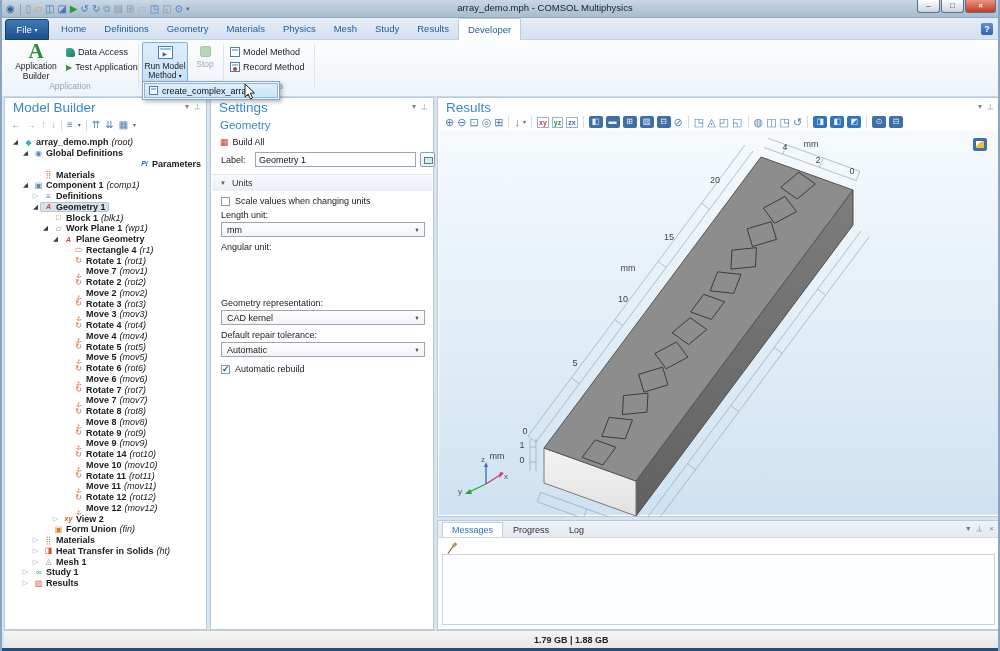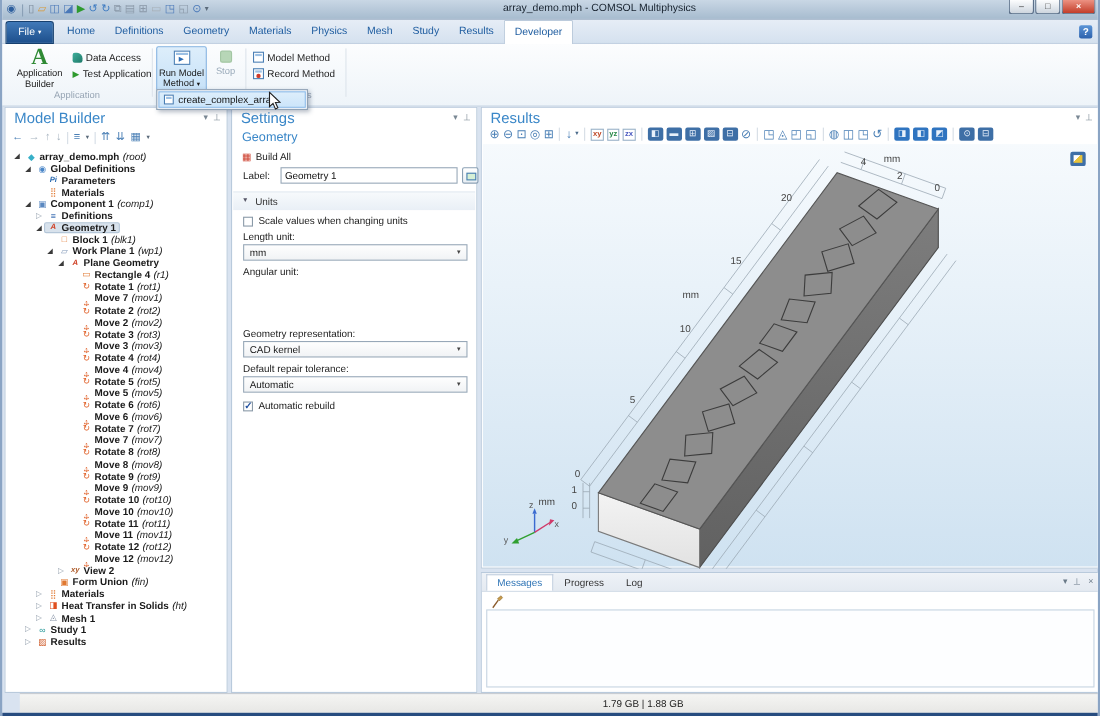--- a/index.html
+++ b/index.html
@@ -125,22 +125,22 @@
     background:linear-gradient(135deg,#fdfdfd 40%,#e8c33a 40%);}
   
   .mtabs{position:absolute;left:0;right:0;top:0;height:17px;display:flex;align-items:flex-end;
     padding-left:4px;background:linear-gradient(#eef2f7,#e4eaf1);border-bottom:1px solid #cdd8e4;}
   .mtab{font-size:9px;padding:2px 9px;color:#333;border:1px solid transparent;border-bottom:none;}
   .mtab.act{background:#fff;border-color:#c0cede;color:#2d73b5;}
   .mright{position:absolute;right:5px;top:3px;display:flex;gap:6px;color:#6a7a88;font-size:8px;align-items:center;}
   .mtool{position:absolute;left:8px;top:20px;}
   .marea{position:absolute;left:4px;right:4px;top:33px;bottom:4px;background:#fdfeff;border:1px solid #c6d4e2;}
   
-  .sbar{position:absolute;left:16px;right:0;top:630px;height:18px;
-    background:linear-gradient(#f5f5f3,#e7e7e5);border-top:1px solid #c9cdd2;font-size:9px;color:#222;}
+  .sbar{position:absolute;left:2px;right:0;top:630px;height:18px;
+    background:linear-gradient(#f5f5f3,#e7e7e5);border-top:1px solid #c9cdd2;font-size:9px;color:#222;font-weight:bold;}
   .sbar span{position:absolute;left:530px;top:4px;}
   .bedge{position:absolute;left:0;right:0;bottom:0;height:3px;background:#274c7f;}
   svg text{font-family:"Liberation Sans",sans-serif;}
 </style>
 </head>
 <body>
 
 <div class="window">
 
   <div class="titlebar">
@@ -263,21 +263,21 @@
             <span class="ttag">(root)</span>
           </span>
         </div>
         <div class="trow" style="padding-left: 14px;">
           <span class="texp">◢</span>
           <span class="twrap">
             <span class="tic" style="color: rgb(74, 134, 200);">◉</span>
             <span class="tlab">Global Definitions</span>
           </span>
         </div>
-        <div class="trow" style="padding-left: 24px;">
+        <div class="trow" style="padding-left: 24px; justify-content: flex-end;">
           <span class="texp"></span>
           <span class="twrap">
             <span class="tic" style="color: rgb(42, 106, 176); font-size: 7px; font-weight: bold; font-style: italic;">Pi</span>
             <span class="tlab">Parameters</span>
           </span>
         </div>
         <div class="trow" style="padding-left: 24px;">
           <span class="texp"></span>
           <span class="twrap">
             <span class="tic" style="color: rgb(224, 120, 48);">⣿</span>
@@ -505,21 +505,21 @@
               <span class="stk" style="color: rgb(224, 98, 42);">↕</span>
             </span>
             <span class="tlab">Move 9</span>
             <span class="ttag">(mov9)</span>
           </span>
         </div>
         <div class="trow" style="padding-left: 54px;">
           <span class="texp"></span>
           <span class="twrap">
             <span class="tic" style="color: rgb(224, 98, 42);">↻</span>
-            <span class="tlab">Rotate 10</span>
+            <span class="tlab">Rotate 14</span>
             <span class="ttag">(rot10)</span>
           </span>
         </div>
         <div class="trow" style="padding-left: 54px;">
           <span class="texp"></span>
           <span class="twrap">
             <span class="tic">
               <span class="stk" style="color: rgb(224, 98, 42);">↔</span>
               <span class="stk" style="color: rgb(224, 98, 42);">↕</span>
             </span>

